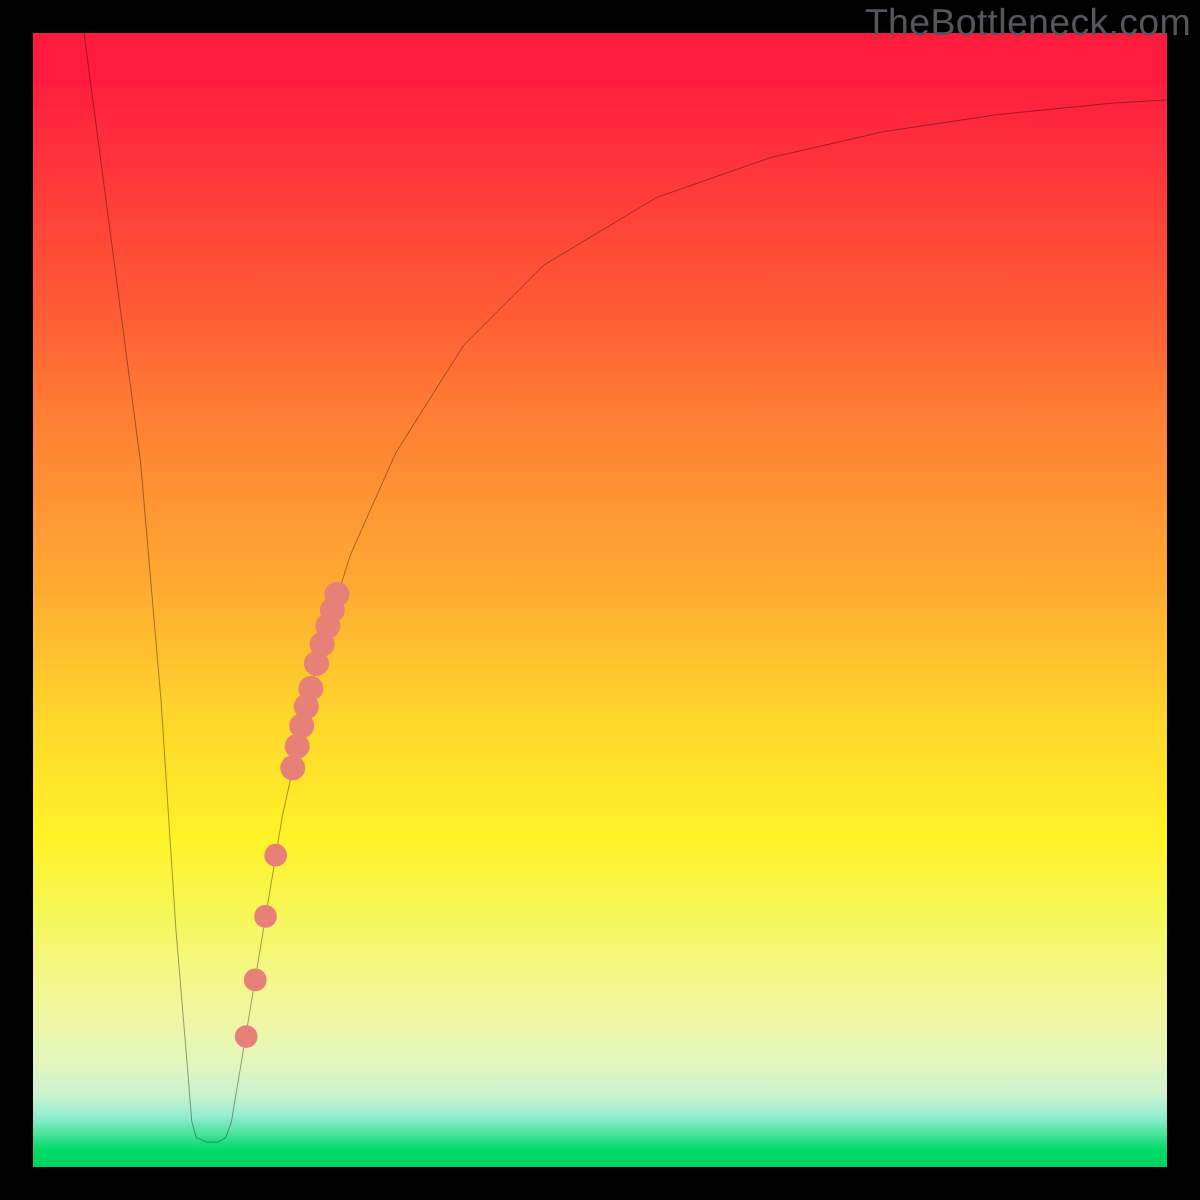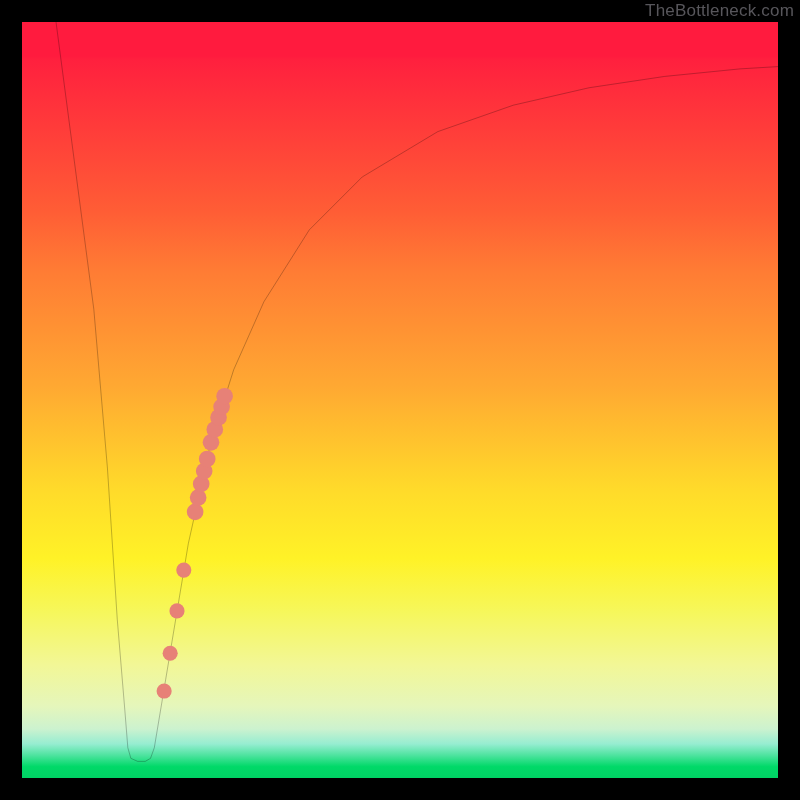--- a/index.html
+++ b/index.html
@@ -46,21 +46,21 @@
     top: 22px;
     width: 756px;
     height: 756px;
     z-index: 2;
   }
   .watermark {
     position: absolute;
     top: 1px;
     right: 6px;
     font-family: Arial, Helvetica, sans-serif;
-    font-size: 17px;
+    font-size: 25px;
     letter-spacing: 0.2px;
     color: #57565b;
     z-index: 3;
     user-select: none;
   }
 </style>
 </head>
 <body>
 
 <div class="chart-container">

